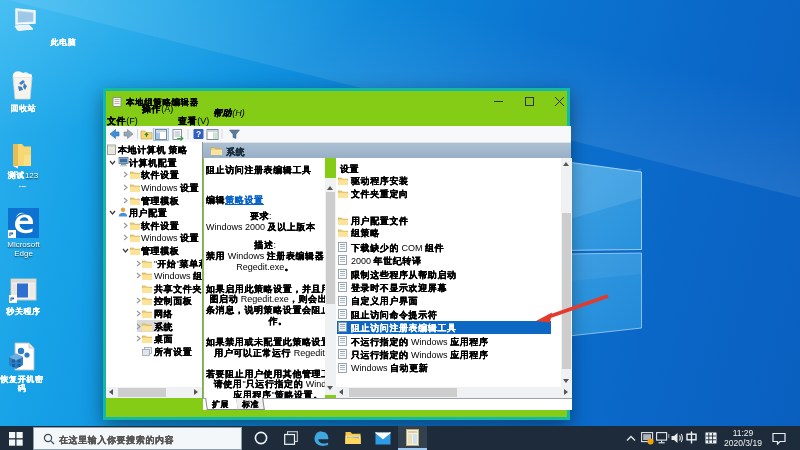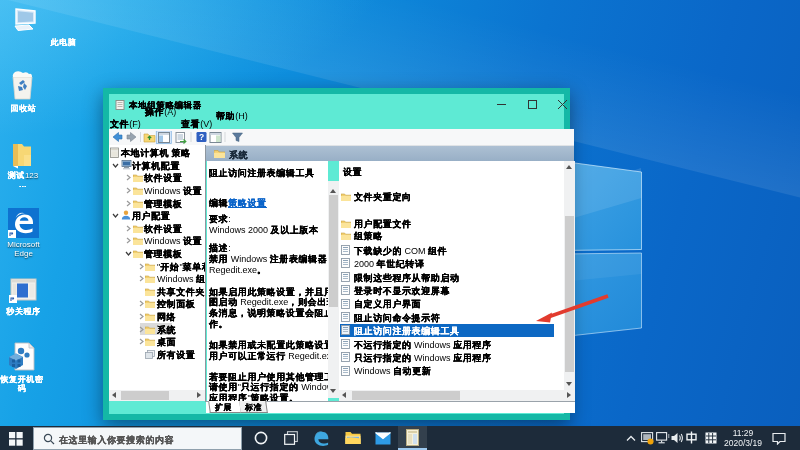--- a/index.html
+++ b/index.html
@@ -9,22 +9,22 @@
   
   #desktop{width:800px;height:450px;position:absolute;top:0;left:0;
     background:
       radial-gradient(120% 90% at -5% -10%, rgba(140,228,255,.38) 0%, rgba(140,228,255,0) 45%),
       linear-gradient(105deg,#2eb1ee 0%,#17a2e7 14%,#0f93e0 28%,#0d84d8 44%,#0b74d0 60%,#0a67c8 80%,#0a5fbe 100%);}
   
   .dlabel{position:absolute;color:#fff;font-size:8px;text-align:center;
           text-shadow:0 1px 1.5px rgba(0,0,0,.75);line-height:9px;}
   
   #win{position:absolute;left:103px;top:88px;width:467px;height:332px;
-       background:#5eead4;border:6px solid #14b8a6;box-sizing:border-box;
-       box-shadow:0 6px 18px rgba(0,0,0,.42);}
+       background:#84cc16;border:3px solid #14b8a6;box-sizing:border-box;
+       box-shadow:0 6px 18px rgba(0,0,0,.42);text-align:center;}
   .wtxt{font-size:9px;color:#000;white-space:nowrap;}
   .cj{letter-spacing:.6px;}
   #win .cj, .dlabel .cj, #taskbar .cj{text-shadow:0 0 .6px currentColor,0 0 .6px currentColor;font-weight:bold;}
   
   .sbtrack{background:#f0f1f2;position:absolute;}
   .sbthumb{background:#cdcdcd;position:absolute;}
   .tri{position:absolute;width:0;height:0;}
   .tri.up{border-left:3.5px solid transparent;border-right:3.5px solid transparent;border-bottom:4.5px solid #555;}
   .tri.dn{border-left:3.5px solid transparent;border-right:3.5px solid transparent;border-top:4.5px solid #555;}
   .tri.lf{border-top:3.5px solid transparent;border-bottom:3.5px solid transparent;border-right:4.5px solid #555;}
@@ -140,21 +140,21 @@
         <rect x="0.5" y="0.5" width="8" height="8" fill="none" stroke="#333" stroke-width="1"></rect>
       </svg>
     <svg class="abs" style="left:69px;top:6px" width="9" height="9">
         <path d="M0 0 L9 9 M9 0 L0 9" stroke="#333" stroke-width="1"></path>
       </svg>
   </div>
 
   <div class="wtxt abs" style="left:1px;top:24px;"><span class="cj">文件</span>(F)</div>
   <div class="wtxt abs" style="left:36px;top:12px;"><span class="cj">操作</span>(A)</div>
   <div class="wtxt abs" style="left:72px;top:24px;"><span class="cj">查看</span>(V)</div>
-  <div class="wtxt abs" style="left:107px;top:16px;"><span class="cj">帮助</span>(H)</div>
+  <div class="wtxt abs" style="left:107px;top:16px;font-style:italic;"><span class="cj">帮助</span>(H)</div>
 
   <div class="abs" style="left:0;top:35px;width:465px;height:16px;background:#f7f8f9;border-bottom:1px solid #e0e3e6;"></div>
   <svg class="abs" style="left:1px;top:37px" width="140" height="13" viewBox="0 0 140 13">
     <path d="M8.5 1.5 L3 6 L8.5 10.5 L8.5 8 L12 8 L12 4 L8.5 4 Z" fill="#3f8fd6" stroke="#2a6eb0" stroke-width=".6"></path>
     <path d="M20.5 1.5 L26 6 L20.5 10.5 L20.5 8 L17 8 L17 4 L20.5 4 Z" fill="#98a4b0" stroke="#7a8591" stroke-width=".6"></path>
     <line x1="30.5" y1="1" x2="30.5" y2="11" stroke="#d5d8db" stroke-width="1"></line>
     <g transform="translate(34,1)">
       <polygon points="0,2 4,2 5,3.5 11,3.5 11,10 0,10" fill="#f7d774" stroke="#caa23d" stroke-width=".6"></polygon>
       <path d="M5.5 8 L5.5 4.5 M3.8 6 L5.5 4.3 L7.2 6" stroke="#2f8f2f" stroke-width="1.2" fill="none"></path>
     </g>
@@ -374,20 +374,27 @@
 </div>
 
   <div class="sbtrack" style="left:219px;top:87px;width:11px;height:217px;">
     <div class="tri up" style="left:2px;top:8px;"></div>
     <div class="sbthumb" style="left:1px;top:14px;width:9px;height:112px;"></div>
     <div class="tri dn" style="left:2px;top:208px;"></div>
   </div>
 
   <div id="list" class="abs" style="left:230px;top:67px;width:225px;height:229px;background:#fff;overflow:hidden;">
 <div style="position:absolute;left:4px;top:5px;font-size:9px;"><span class="cj">设置</span></div>
+<div style="position:absolute;left:0;top:15.6px;width:225px;height:13.4px;">
+        <svg width="10" height="9" viewBox="0 0 10 9" style="position:absolute;left:2px;top:2.2px">
+          <polygon points="0,2 3.6,2 4.6,3.2 10,3.2 10,9 0,9" fill="#f2cf6f" stroke="#c8a344" stroke-width=".6"></polygon>
+          <polygon points="0,4 10,4 10,9 0,9" fill="#fbe49a"></polygon>
+        </svg>
+        <div style="position:absolute;left:15px;top:1.2px;font-size:9px;white-space:nowrap;color:#000;"><span class="cj">驱动程序安装</span></div>
+      </div>
 <div style="position:absolute;left:0;top:29.0px;width:225px;height:13.4px;">
         <svg width="10" height="9" viewBox="0 0 10 9" style="position:absolute;left:2px;top:2.2px">
           <polygon points="0,2 3.6,2 4.6,3.2 10,3.2 10,9 0,9" fill="#f2cf6f" stroke="#c8a344" stroke-width=".6"></polygon>
           <polygon points="0,4 10,4 10,9 0,9" fill="#fbe49a"></polygon>
         </svg>
         <div style="position:absolute;left:15px;top:1.2px;font-size:9px;white-space:nowrap;color:#000;"><span class="cj">文件夹重定向</span></div>
       </div>
 <div style="position:absolute;left:0;top:55.8px;width:225px;height:13.4px;">
         <svg width="10" height="9" viewBox="0 0 10 9" style="position:absolute;left:2px;top:2.2px">
           <polygon points="0,2 3.6,2 4.6,3.2 10,3.2 10,9 0,9" fill="#f2cf6f" stroke="#c8a344" stroke-width=".6"></polygon>

